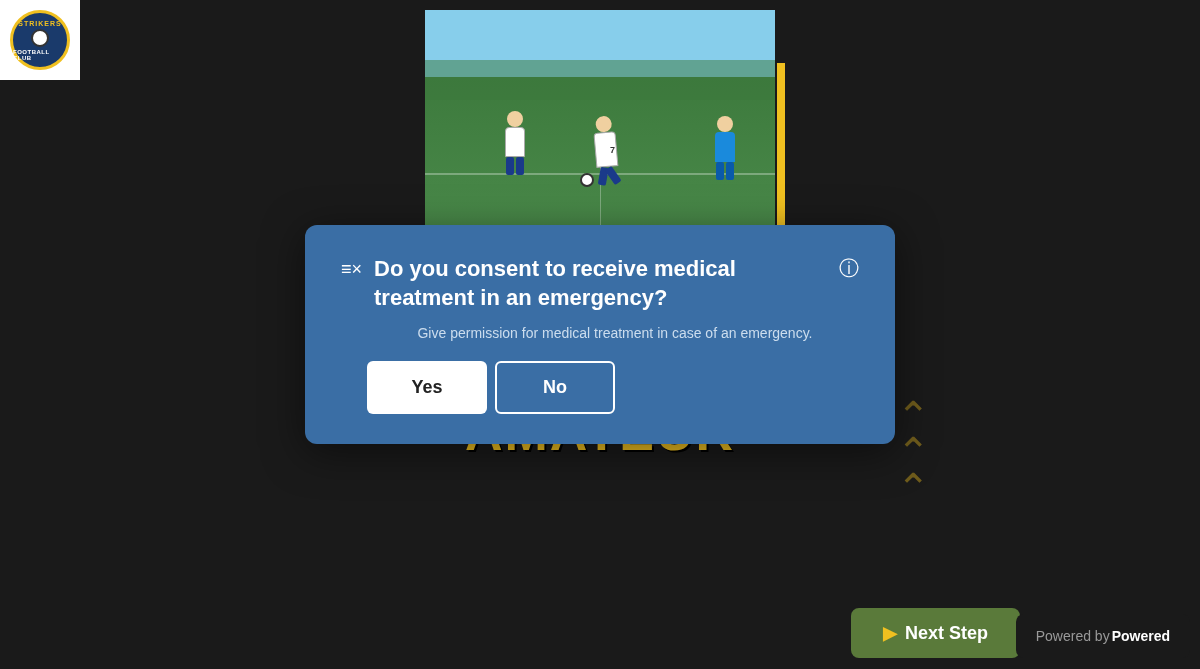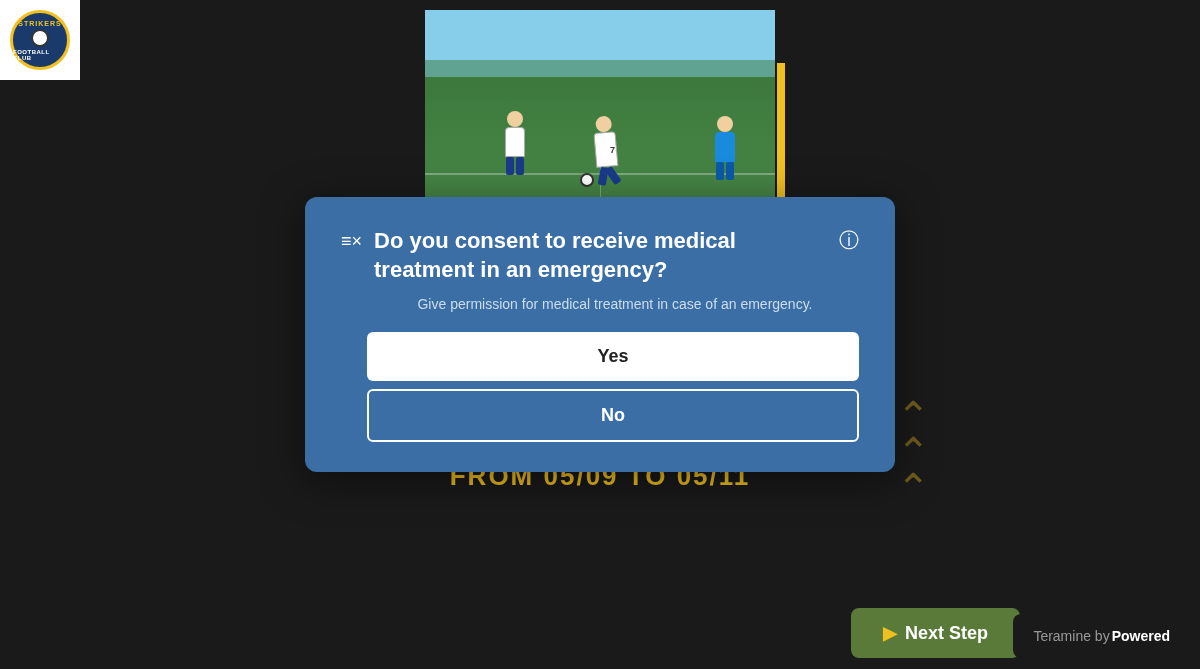--- a/index.html
+++ b/index.html
@@ -209,21 +209,20 @@
       font-size: 14px;
       margin-bottom: 20px;
       margin-left: 30px;
       text-align: center;
     }
 
     .modal-buttons {
       display: flex;
       gap: 8px;
       margin-left: 26px;
-      flex-direction: column;
     }
 
     .btn-yes {
       background: #fff;
       color: #222;
       border: none;
       border-radius: 6px;
       padding: 14px 40px;
       font-size: 18px;
       font-weight: 700;
@@ -411,21 +410,20 @@
 <div class="poster-text-area">
 
   <div style="color:#888;font-size:11px;letter-spacing:3px;text-transform:uppercase;margin-bottom:8px;">PRIZE FOR FIRST AND SECOND PLACE</div>
 
   <div class="soccer-word">SOCCER</div>
 
   <div class="tournament-word">TOURNAMENT</div>
 
   <div class="amateur-word">AMATEUR</div>
 
-  <div class="dates-word">FROM 05/09 TO 05/11</div>
 </div>
 
 <div class="arrows-right">
   <div class="arrow-chevron">⌃</div>
   <div class="arrow-chevron">⌃</div>
   <div class="arrow-chevron">⌃</div>
 </div>
 
 <div class="modal-overlay">
   <div class="modal">
@@ -443,15 +441,15 @@
     </div>
   </div>
 </div>
 
 <button class="next-step-btn">
   <span class="next-arrow">▶</span>
   <span>Next Step</span>
 </button>
 
 <div class="powered-by">
-  <span>Teramine by</span>
+  <span>Powered by</span>
   <span class="powered-brand">Powered</span>
 </div>
 
 </body></html>

